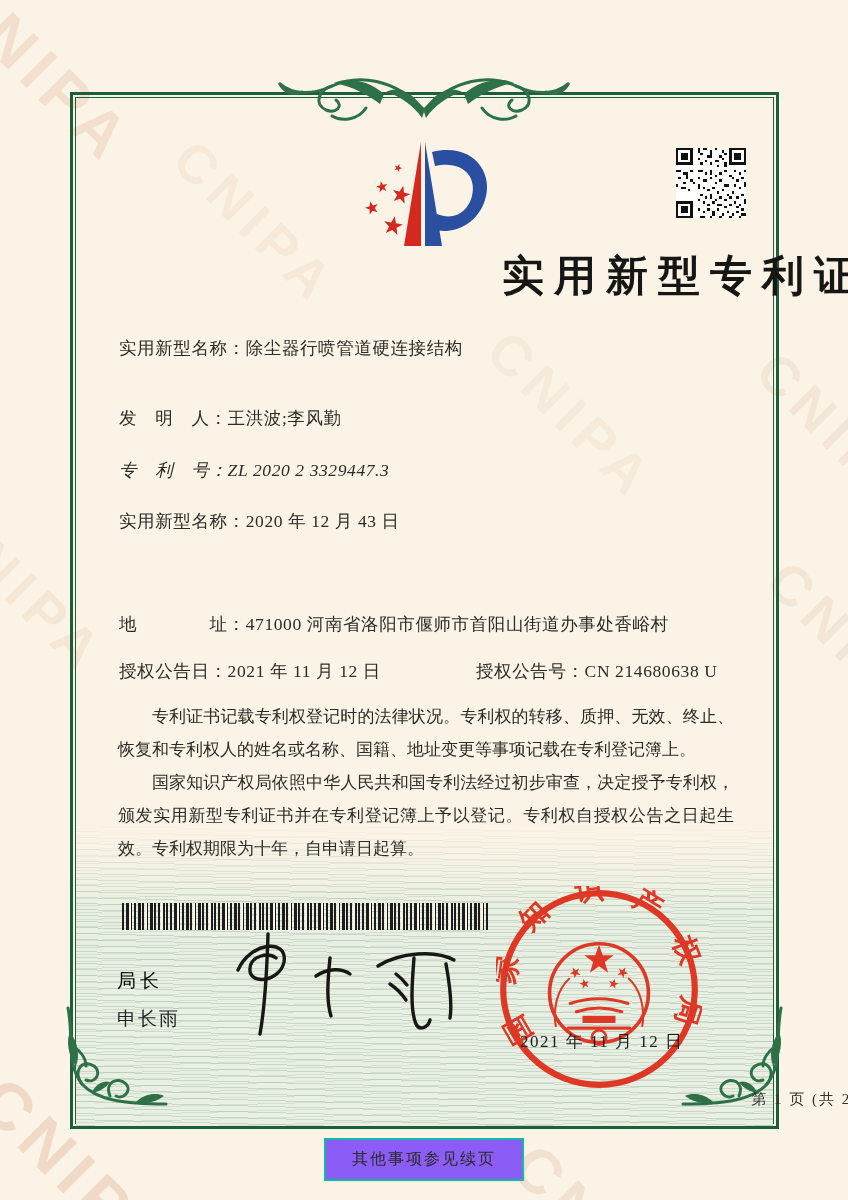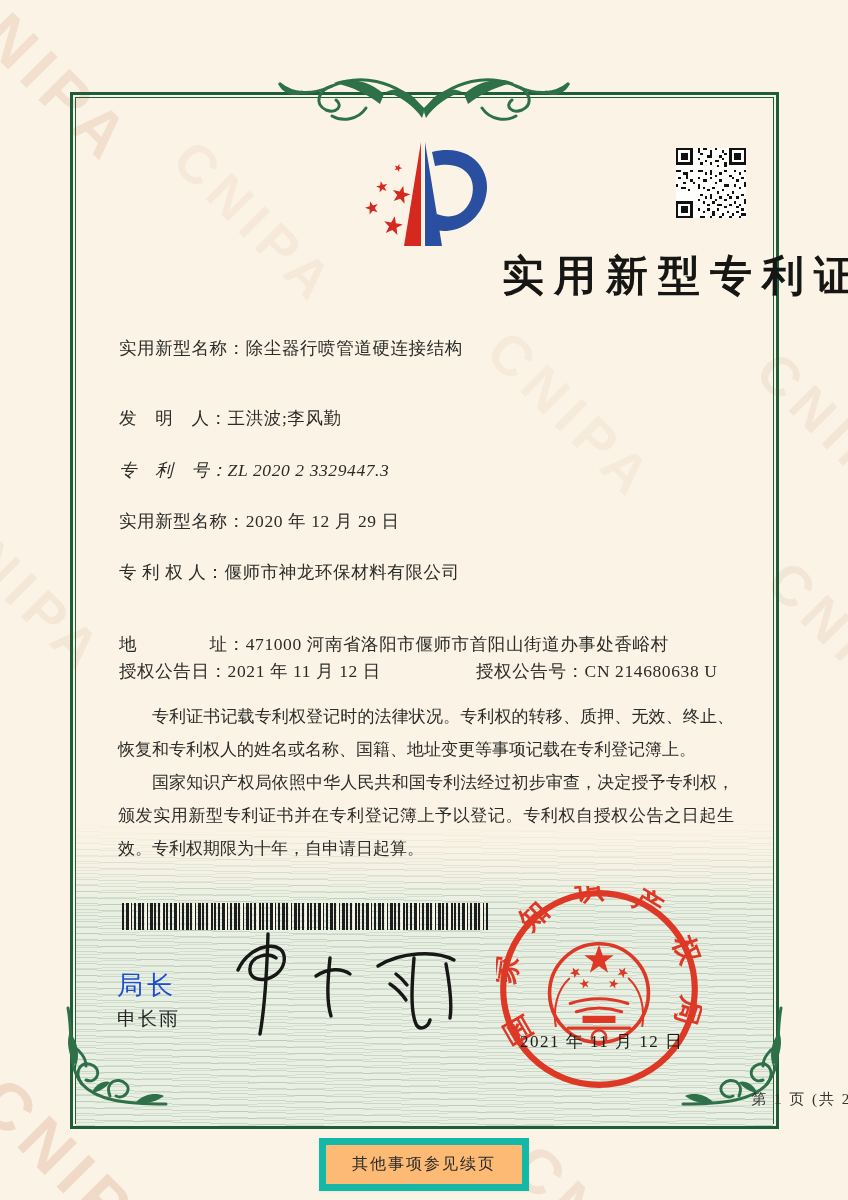--- a/index.html
+++ b/index.html
@@ -50,54 +50,54 @@
   }
   .logo { position:absolute; left:358px; top:138px; }
   .qr { position:absolute; left:676px; top:148px; }
   .title {
     position:absolute; left:80px; top:248px; width:838px; text-align:right;
     font-size:42px; font-weight:700; letter-spacing:10px; color:#161614;
   }
   
   .field { position:absolute; left:119px; font-size:17.5px; color:#2b2b28; letter-spacing:0.6px; white-space:pre; }
   .f0 { top:336px; } .f1 { top:406px; } .f2 { top:458px;font-style:italic; }
-  .f3 { top:509px; } .f4 { top:560px; } .f5 { top:612px;margin-top:20px; }
+  .f3 { top:509px; } .f4 { top:560px; } .f5 { top:612px; }
   .f6 { top:659px; } .f7 { top:659px; left:476px; }
   
   .body-text {
     position:absolute; left:118px; top:700px; width:616px;
     font-size:17px; line-height:33px; color:#2b2b28; text-align:justify;
   }
   .body-text p { text-indent:2em; }
   
   .barcode {
     position:absolute; left:122px; top:903px; width:366px; height:27px;
     background-image:
       repeating-linear-gradient(90deg, transparent 0 7px, #f6f2e6 7px 9px, transparent 9px 16px),
       repeating-linear-gradient(90deg, #1c1c1c 0 2px, transparent 2px 4px),
       repeating-linear-gradient(90deg, #1c1c1c 0 1px, transparent 1px 6px);
   }
   
-  .sig-title { position:absolute; left:117px; top:968px; font-size:26px; color:#1d4ed8; letter-spacing:4px; font-family:"DejaVu Sans","Liberation Sans",sans-serif; }
+  .sig-title { position:absolute; left:117px; top:968px; font-size:19px; color:#000000; letter-spacing:4px; font-family:"DejaVu Sans","Liberation Sans",sans-serif; }
   .sig-name  { position:absolute; left:117px; top:1006px; font-size:19px; color:#222; letter-spacing:2px; font-family:Liberation Serif, serif; }
   .signature { position:absolute; left:210px; top:928px; }
   
   .seal { position:absolute; left:496px; top:886px; opacity:0.92; }
   .seal-date {
     position:absolute; left:520px; top:1030px; width:180px;
     font-size:17px; letter-spacing:1.5px; color:#1d1d1b; white-space:pre;
   }
   
   .page-num {
     position:absolute; left:70px; top:1090px; width:811px; text-align:right;
     font-size:15px; color:#33332f; letter-spacing:2px;
   }
   .footer-note {
     position:absolute; left:424px; top:1138px; transform:translateX(-50%);
-    background:#fdba74; border:7px solid #14b8a6; box-shadow:0 1px 3px rgba(0,0,0,0.06);
+    background:#8b5cf6; border:2px solid #14b8a6; box-shadow:0 1px 3px rgba(0,0,0,0.06);
     padding:9px 26px; font-size:16px; color:#2b2b28; letter-spacing:2px; white-space:nowrap;
   }
 </style>
 </head>
 <body>
 
 <div class="page">
 
   <svg width="0" height="0" style="position:absolute">
     <defs>
@@ -195,22 +195,21 @@
                M9,25h1v1h-1z M11,26h1v1h-1z M13,25h1v1h-1z M15,26h1v2h-1z M17,25h1v1h-1z M19,27h1v1h-1z M21,26h1v1h-1z M23,27h1v1h-1z M25,26h1v1h-1z M27,27h2v1h-2z
                M10,28h2v1h-2z M14,28h1v1h-1z M18,28h1v1h-1z M22,28h1v1h-1z M26,28h1v1h-1z"></path>
     </g>
   </svg>
 
   <div class="title">实用新型专利证书</div>
 
   <div class="field f0"><span>实用新型名称：</span><span>除尘器行喷管道硬连接结构</span></div>
   <div class="field f1"><span>发　明　人：</span><span>王洪波;李风勤</span></div>
   <div class="field f2"><span>专　利　号：</span><span>ZL 2020 2 3329447.3</span></div>
-  <div class="field f3"><span>实用新型名称：</span><span>2020 年 12 月 29 日</span></div>
-  <div class="field f4"><span>专 利 权 人：</span><span>偃师市神龙环保材料有限公司</span></div>
+  <div class="field f3"><span>实用新型名称：</span><span>2020 年 12 月 43 日</span></div>
   <div class="field f5"><span>地　　　　址：</span><span>471000 河南省洛阳市偃师市首阳山街道办事处香峪村</span></div>
   <div class="field f6"><span>授权公告日：</span><span>2021 年 11 月 12 日</span></div>
   <div class="field f7"><span>授权公告号：</span><span>CN 214680638 U</span></div>
 
   <div class="body-text">
     <p>专利证书记载专利权登记时的法律状况。专利权的转移、质押、无效、终止、恢复和专利权人的姓名或名称、国籍、地址变更等事项记载在专利登记簿上。</p>
     <p>国家知识产权局依照中华人民共和国专利法经过初步审查，决定授予专利权，颁发实用新型专利证书并在专利登记簿上予以登记。专利权自授权公告之日起生效。专利权期限为十年，自申请日起算。</p>
   </div>
 
   <div class="barcode"></div>

